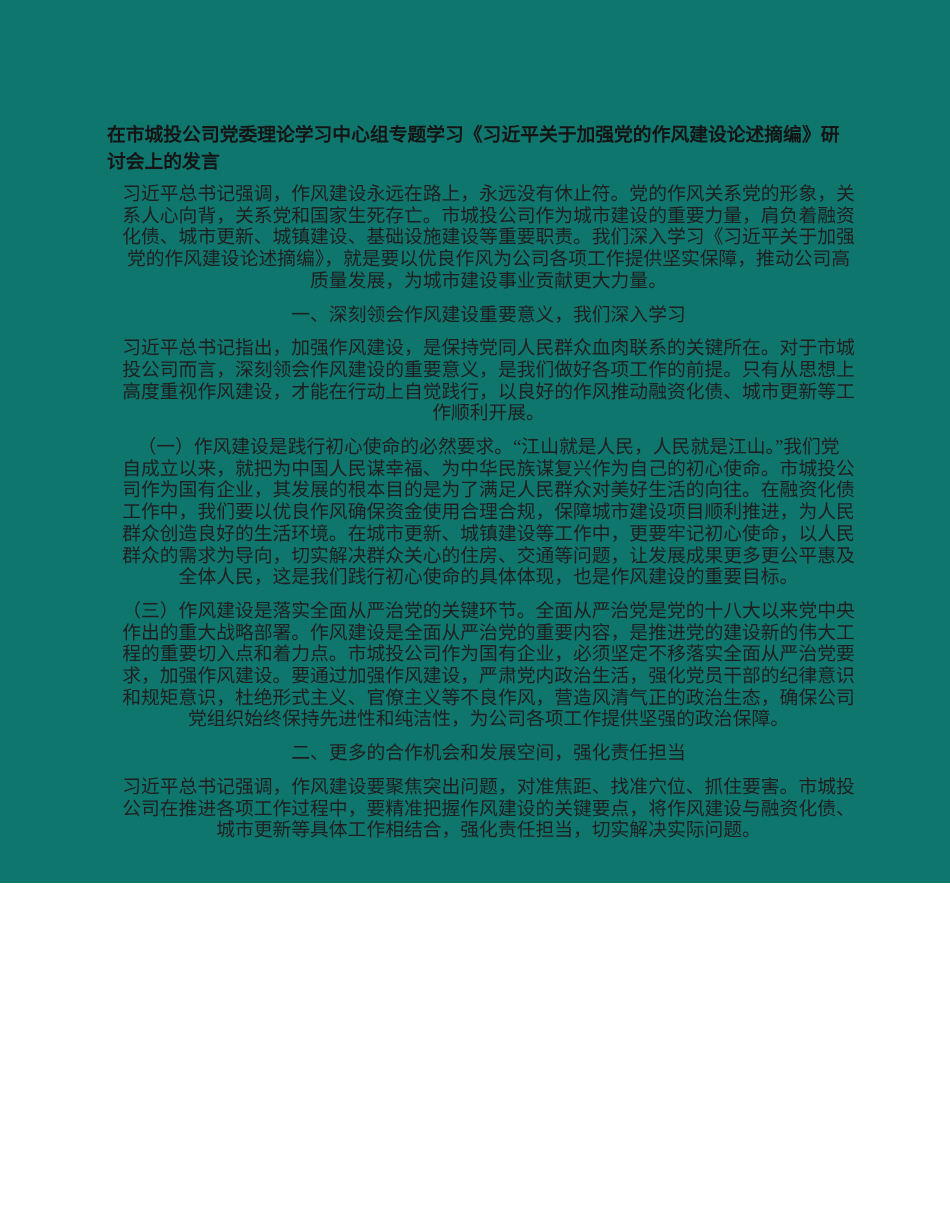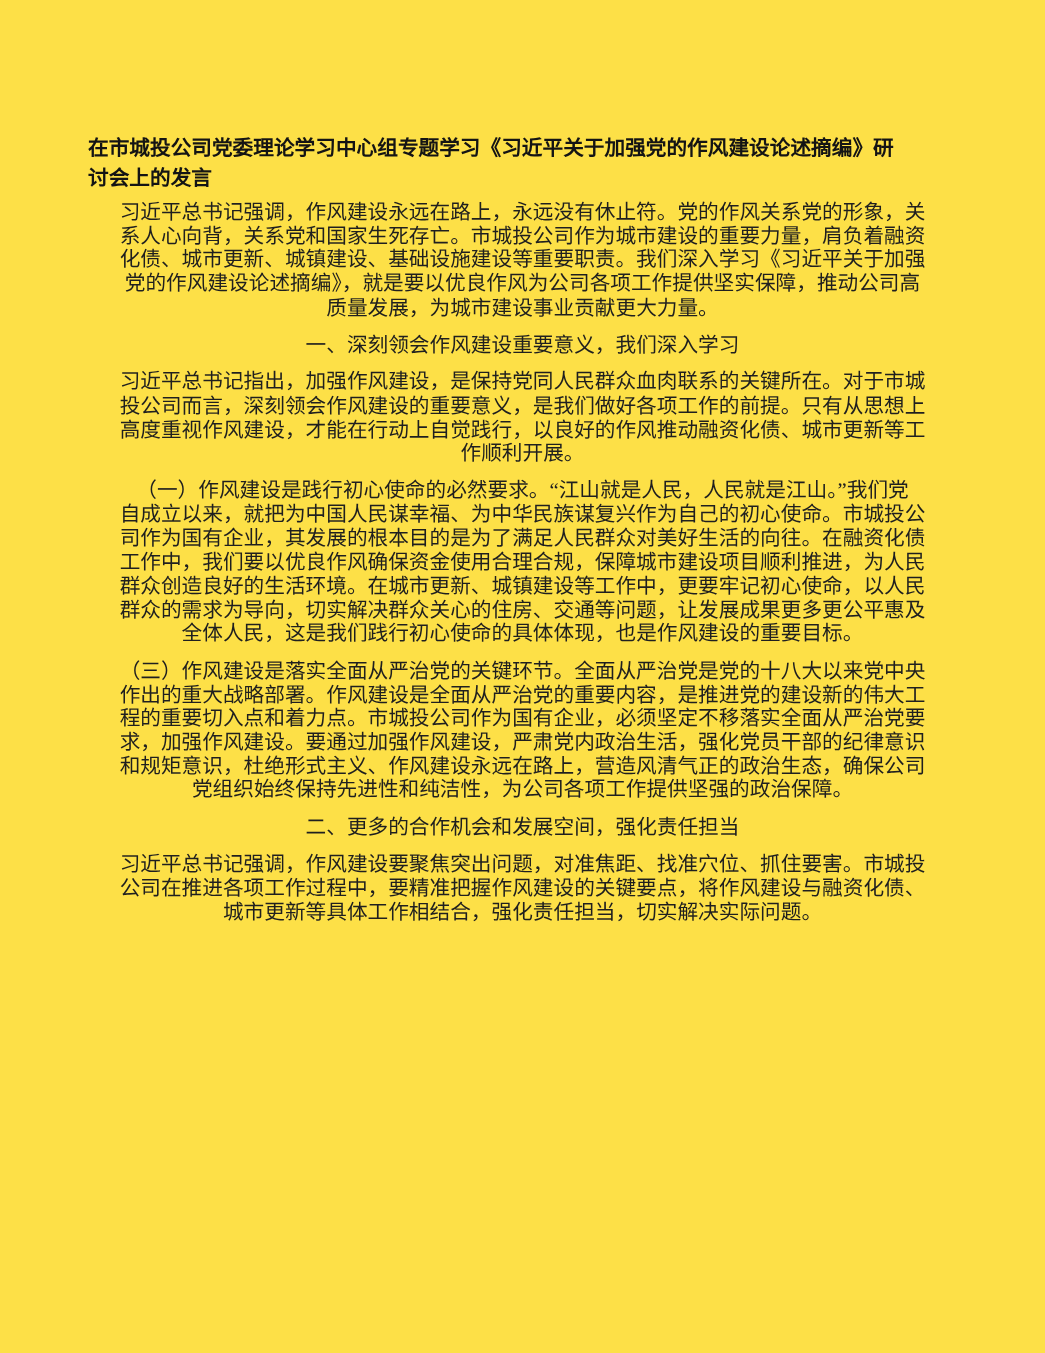--- a/index.html
+++ b/index.html
@@ -10,23 +10,23 @@
   }
   body {
     width: 950px;
     height: 1230px;
     overflow: hidden;
     font-family: "Liberation Serif", "DejaVu Serif", serif;
   }
   .doc-page {
     box-sizing: border-box;
     width: 950px;
-    height: 1230px;
-    padding: 121px 80px 0 80px;
-    background: #fde047;
+    height: 883px;
+    padding: 121px 80px 0 107px;
+    background: #0f766e;
     color: #1f1f1f;
   }
   .doc-title {
     font-family: "Liberation Sans", "DejaVu Sans", sans-serif;
     font-weight: 700;
     font-size: 18.8px;
     line-height: 27px;
     color: #141414;
     white-space: pre;
     margin: 0 0 8px 0;
@@ -68,21 +68,21 @@
 工作中，我们要以优良作风确保资金使用合理合规，保障城市建设项目顺利推进，为人民
 群众创造良好的生活环境。在城市更新、城镇建设等工作中，更要牢记初心使命，以人民
 群众的需求为导向，切实解决群众关心的住房、交通等问题，让发展成果更多更公平惠及
 全体人民，这是我们践行初心使命的具体体现，也是作风建设的重要目标。</div>
 
 
   <div class="doc-para">（三）作风建设是落实全面从严治党的关键环节。全面从严治党是党的十八大以来党中央
 作出的重大战略部署。作风建设是全面从严治党的重要内容，是推进党的建设新的伟大工
 程的重要切入点和着力点。市城投公司作为国有企业，必须坚定不移落实全面从严治党要
 求，加强作风建设。要通过加强作风建设，严肃党内政治生活，强化党员干部的纪律意识
-和规矩意识，杜绝形式主义、作风建设永远在路上，营造风清气正的政治生态，确保公司
+和规矩意识，杜绝形式主义、官僚主义等不良作风，营造风清气正的政治生态，确保公司
 党组织始终保持先进性和纯洁性，为公司各项工作提供坚强的政治保障。</div>
 
   <div class="doc-heading">二、更多的合作机会和发展空间，强化责任担当</div>
 
   <div class="doc-para">习近平总书记强调，作风建设要聚焦突出问题，对准焦距、找准穴位、抓住要害。市城投
 公司在推进各项工作过程中，要精准把握作风建设的关键要点，将作风建设与融资化债、
 城市更新等具体工作相结合，强化责任担当，切实解决实际问题。</div>
 
 </div>
 

